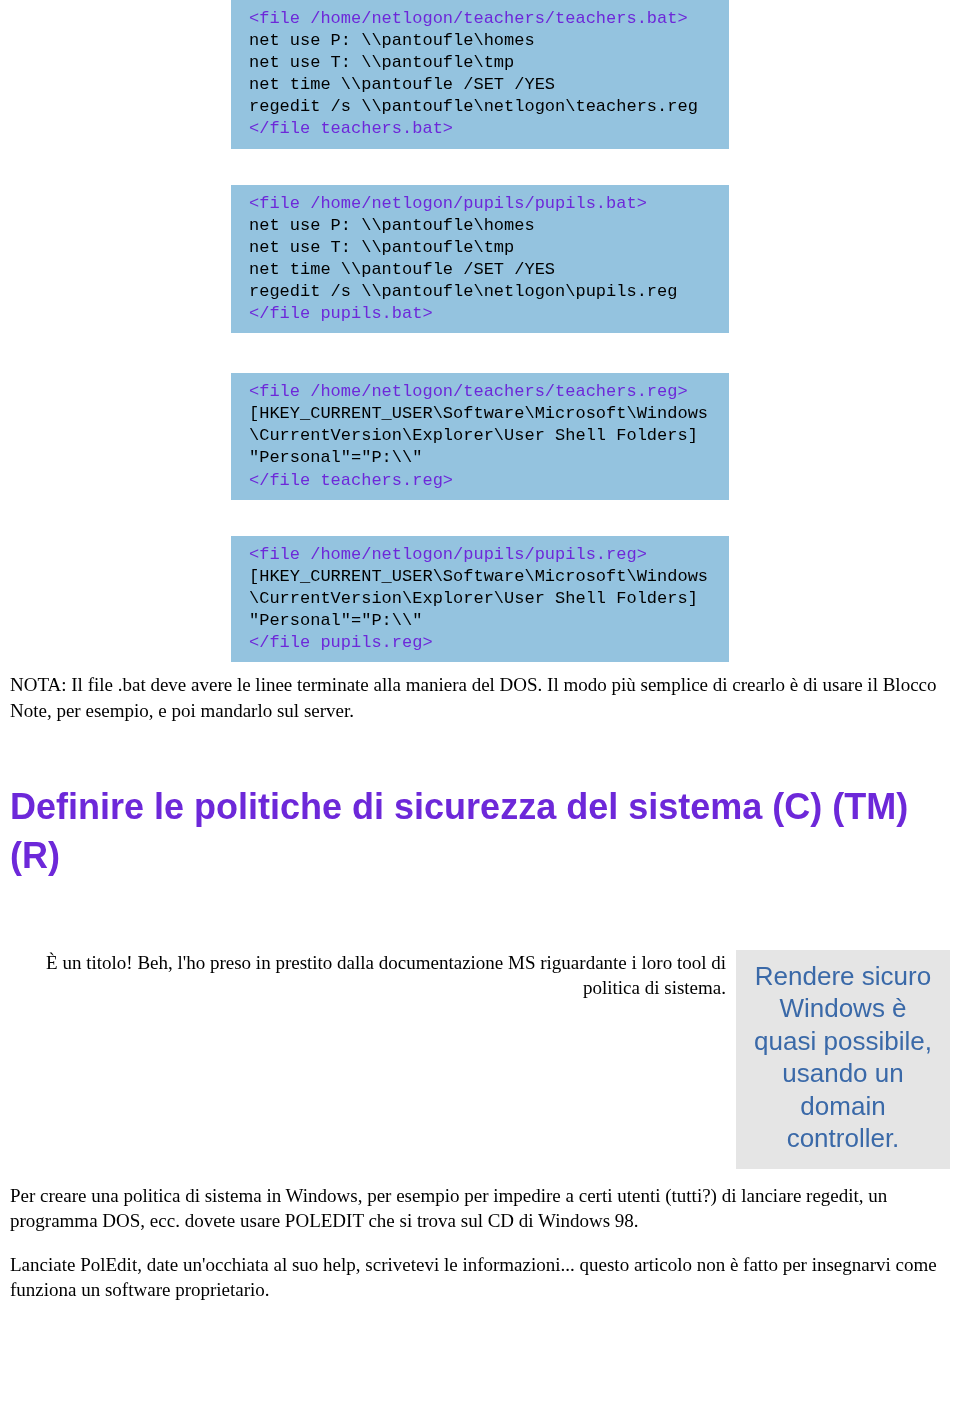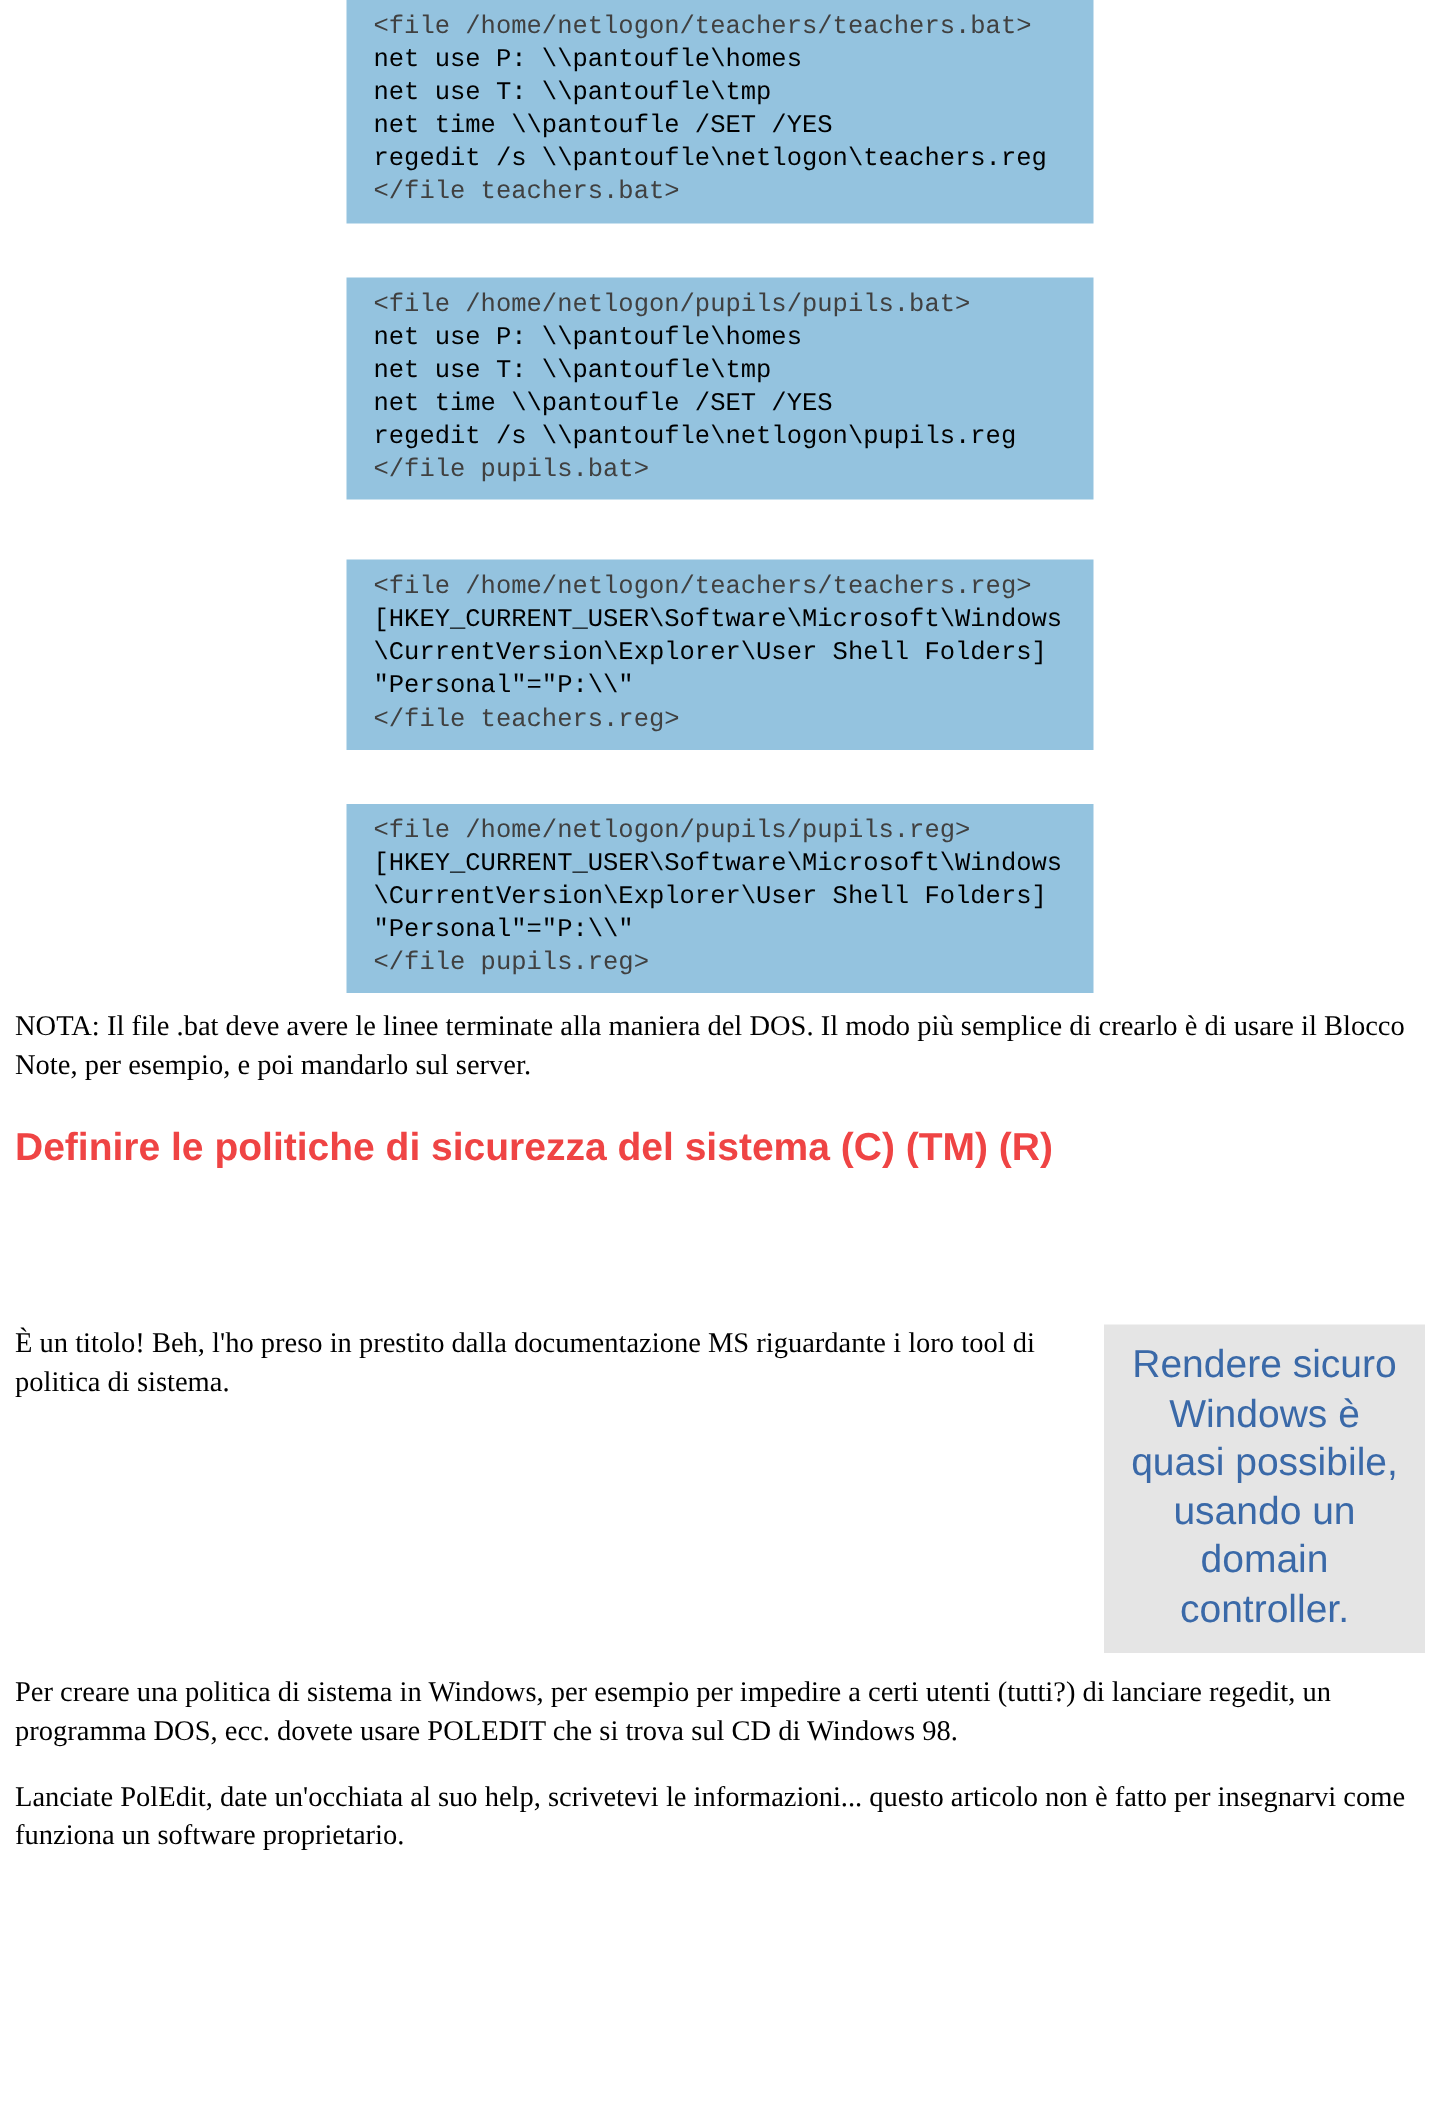--- a/index.html
+++ b/index.html
@@ -20,31 +20,31 @@
     font-family: 'Courier New', Courier, monospace;
     font-size: 17px;
     color: #000000;
     padding: 8px 0 8px 18px;
     margin: 0 auto 8px auto;
     width: 480px;
     white-space: pre;
     line-height: 1.3;
   }
   .code-line.red {
-    color: #404040;
+    color: #6d28d9;
   }
   .para {
     margin: 10px 0 18px 0;
   }
   h2.section-heading {
     font-family: Arial, Helvetica, sans-serif;
     font-weight: bold;
-    color: #ef4444;
-    font-size: 26px;
-    margin: 24px 0 20px 0;
+    color: #6d28d9;
+    font-size: 36px;
+    margin: 60px 0 20px 0;
   }
   .callout {
     background: #e5e5e5;
     color: #3a69a8;
     font-family: Arial, Helvetica, sans-serif;
     font-size: 26px;
     text-align: center;
     padding: 10px 12px 14px 12px;
     width: 190px;
     float: right;
@@ -62,19 +62,19 @@
   <div class="code-block" style="margin-top:36px"><div class="code-line red">&lt;file /home/netlogon/pupils/pupils.bat&gt;</div><div class="code-line">net use P: \\pantoufle\homes</div><div class="code-line">net use T: \\pantoufle\tmp</div><div class="code-line">net time \\pantoufle /SET /YES</div><div class="code-line">regedit /s \\pantoufle\netlogon\pupils.reg</div><div class="code-line red">&lt;/file pupils.bat&gt;</div></div>
   <div class="code-block" style="margin-top:40px"><div class="code-line red">&lt;file /home/netlogon/teachers/teachers.reg&gt;</div><div class="code-line">[HKEY_CURRENT_USER\Software\Microsoft\Windows</div><div class="code-line">\CurrentVersion\Explorer\User Shell Folders]</div><div class="code-line">"Personal"="P:\\"</div><div class="code-line red">&lt;/file teachers.reg&gt;</div></div>
   <div class="code-block" style="margin-top:36px"><div class="code-line red">&lt;file /home/netlogon/pupils/pupils.reg&gt;</div><div class="code-line">[HKEY_CURRENT_USER\Software\Microsoft\Windows</div><div class="code-line">\CurrentVersion\Explorer\User Shell Folders]</div><div class="code-line">"Personal"="P:\\"</div><div class="code-line red">&lt;/file pupils.reg&gt;</div></div>
 
   <p class="para">NOTA: Il file .bat deve avere le linee terminate alla maniera del DOS. Il modo più semplice di crearlo è di usare il Blocco Note, per esempio, e poi mandarlo sul server.</p>
 
   <h2 class="section-heading">Definire le politiche di sicurezza del sistema (C) (TM) (R)</h2>
 
   <div class="clearfix">
     <div class="callout">Rendere sicuro Windows è quasi possibile, usando un domain controller.</div>
-    <p class="para" style="margin-top:101px;">È un titolo! Beh, l'ho preso in prestito dalla documentazione MS riguardante i loro tool di politica di sistema.</p>
+    <p class="para" style="margin-top:69px;text-align:right;">È un titolo! Beh, l'ho preso in prestito dalla documentazione MS riguardante i loro tool di politica di sistema.</p>
   </div>
 
   <p class="para">Per creare una politica di sistema in Windows, per esempio per impedire a certi utenti (tutti?) di lanciare regedit, un programma DOS, ecc. dovete usare POLEDIT che si trova sul CD di Windows 98.</p>
   <p class="para">Lanciate PolEdit, date un'occhiata al suo help, scrivetevi le informazioni... questo articolo non è fatto per insegnarvi come funziona un software proprietario.</p>
 
 </div>
 
 </body></html>

